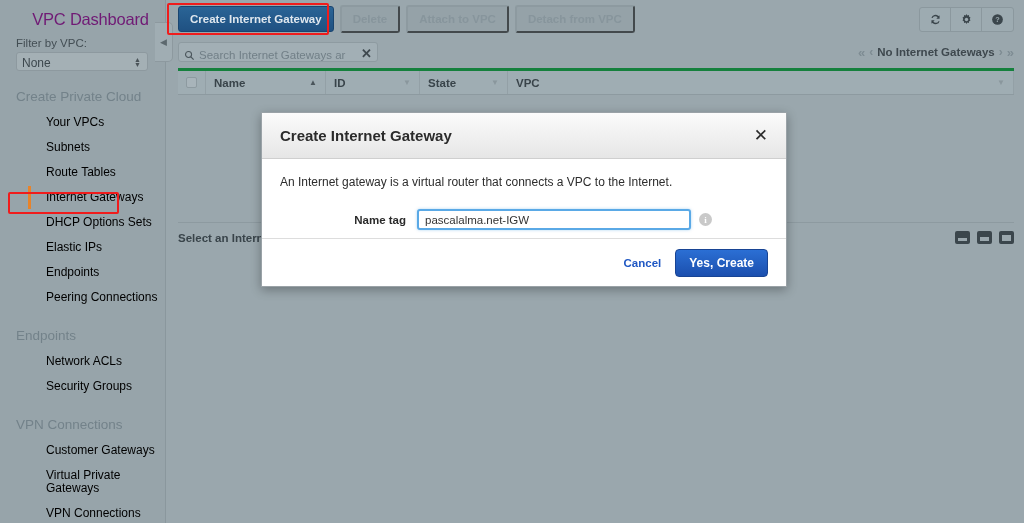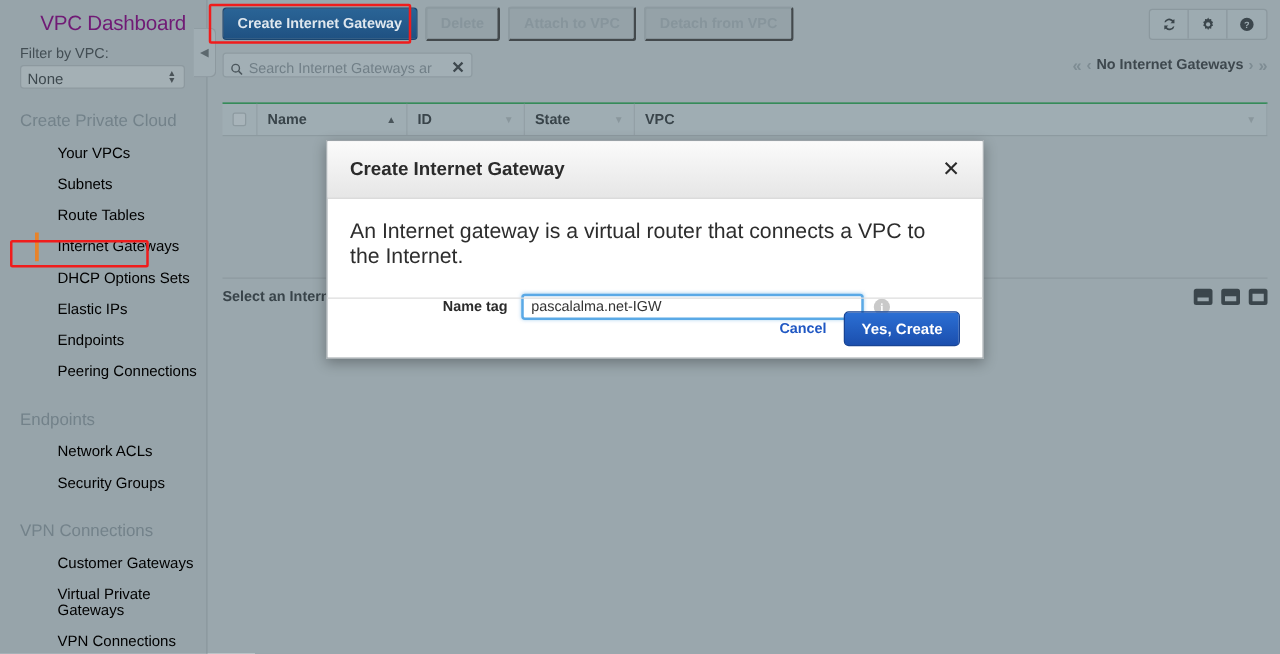--- a/index.html
+++ b/index.html
@@ -103,22 +103,22 @@
     display:flex; align-items:flex-end; gap:4px; padding:0 5px;
     font-size:11.5px; color:#71808 8; color:#717f87;
   }
   .search-field .x { margin-left:auto; font-size:13px; color:#3e484e; font-weight:bold; }
   .pager { margin-left:auto; display:flex; align-items:center; gap:4px;
            font-size:11.5px; color:#3e484e; font-weight:bold; }
   .pager .arw { color:#7e8c93; font-size:12px; }
   .pager .arw.dbl { font-size:13px; }
 
   .table-head {
-    height:27px; margin:16px 10px 0 12px;
-    background:#9fadb3; border-top:1px solid #15803d; border-bottom:1px solid #8d9aa0;
+    height:27px; margin:2px 10px 0 12px;
+    background:#9fadb3; border-top:3px solid #15803d; border-bottom:1px solid #8d9aa0;
     display:flex; align-items:center;
     font-size:11.5px; font-weight:bold; color:#39444a;
   }
   .th { display:flex; align-items:center; height:100%;
         border-right:1px solid #93a0a6; padding:0 8px; position:relative; }
   .th .sort { margin-left:auto; font-size:8px; color:#4a555b; padding-left:14px; }
   .th .sort.dim { color:#8a979d; }
   .th-check { width:28px; justify-content:center; }
   .chk { width:11px; height:11px; background:#a8b4ba; border:1px solid #8d9aa0; border-radius:2px; }
 
@@ -151,21 +151,21 @@
     box-shadow:0 3px 10px rgba(0,0,0,.30);
   }
   .modal-head {
     height:46px; background:linear-gradient(to bottom,#fbfbfb,#e6e6e6);
     border-bottom:1px solid #cfcfcf;
     display:flex; align-items:center; padding:0 18px;
   }
   .modal-title { font-size:15px; font-weight:bold; color:#2b2b2b; }
   .modal-x { margin-left:auto; font-size:17px; color:#2b2b2b; cursor:pointer; line-height:1; }
   .modal-body { padding:16px 18px 0 18px; }
-  .modal-desc { font-size:17px; color:#2d2d2d; }
+  .modal-desc { font-size:12px; color:#2d2d2d; }
   .field-row { display:flex; align-items:center; margin-top:20px; }
   .field-label { font-size:11.5px; font-weight:bold; color:#2b2b2b;
                  width:137px; text-align:right; padding-right:11px; }
   .field-input {
     width:274px; height:21px; border:2px solid #5aa9e6; border-radius:3px;
     background:#fff; font-size:11.5px; color:#333;
     padding:0 6px; outline:none; font-family:inherit;
     box-shadow:0 0 3px rgba(90,169,230,.5);
   }
   .info-icon {

